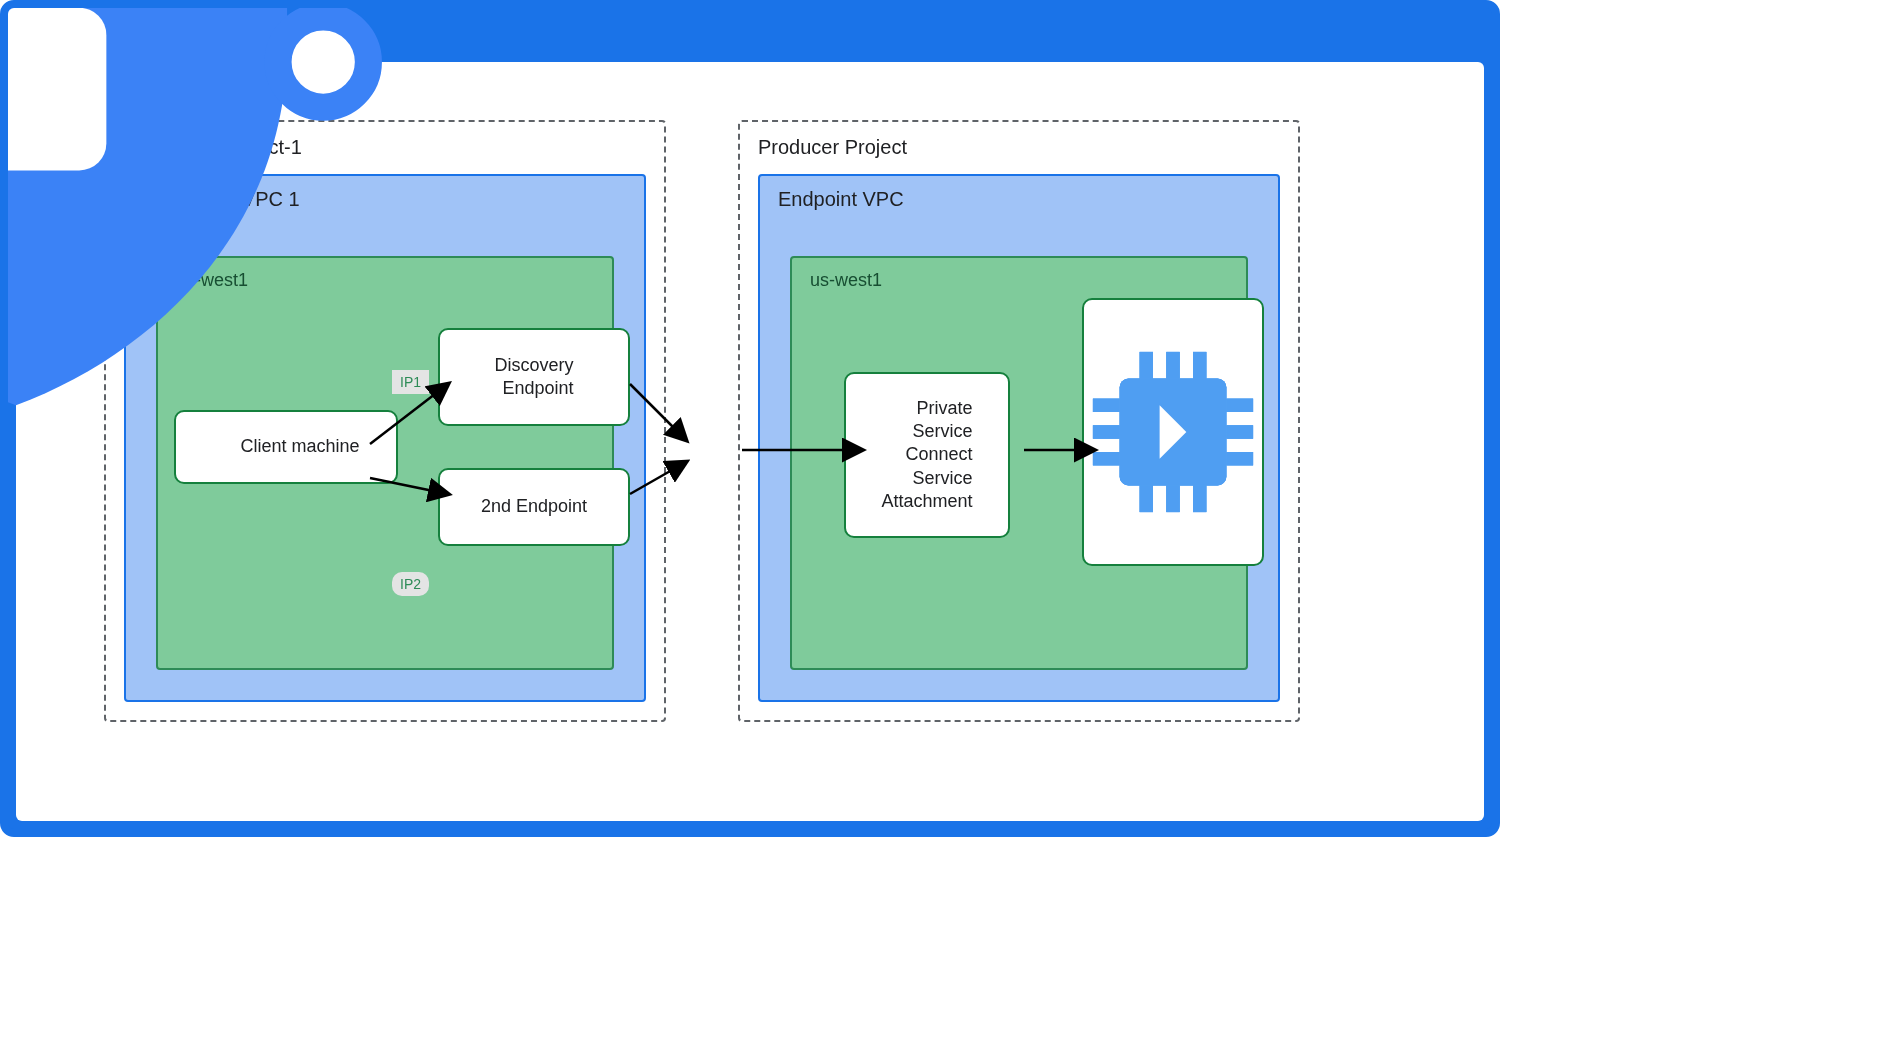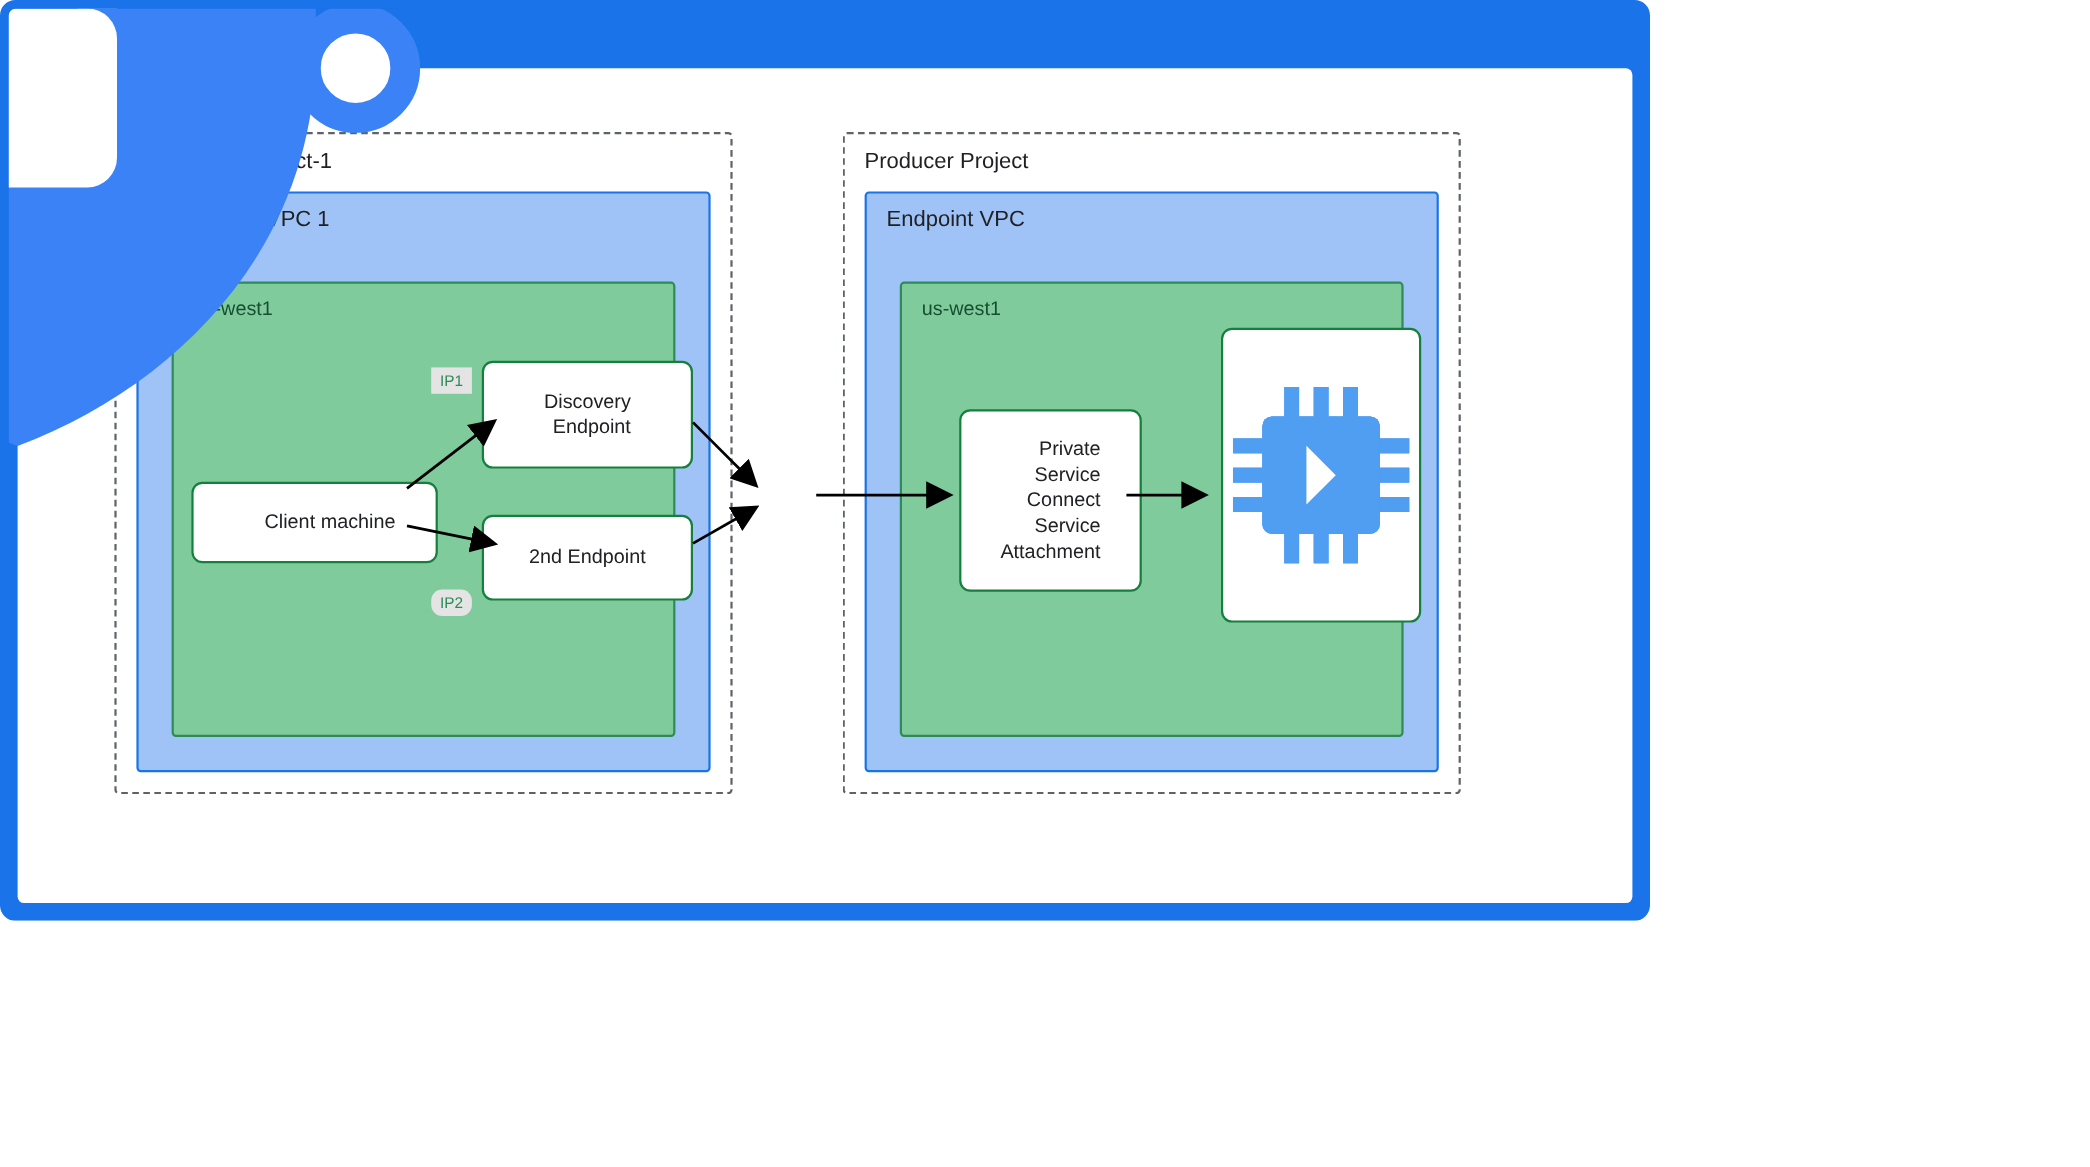--- a/index.html
+++ b/index.html
@@ -55,21 +55,21 @@
     position:absolute;left:18px;top:12px;font-size:18px;color:#174e32;
   }
   
   .node{
     position:absolute;background:#fff;border:2px solid #15803d;border-radius:10px;
     display:flex;align-items:center;justify-content:center;text-align:right;
     font-size:18px;line-height:1.3;padding:6px;
   }
   .tag{
     position:absolute;background:#e4e4e4;color:#2e8b57;font-size:14px;
-    padding:4px 8px;text-align:center;
+    padding:4px 8px;text-align:center;margin-top:36px;
   }
   .mem-title{font-weight:600;font-size:17px;margin-bottom:14px;}
   .chip-col{display:flex;flex-direction:column;gap:22px;align-items:center;}
   .chip{width:40px;height:40px;}
   .psc-shield{
     position:absolute;width:38px;height:42px;
     left:50%;top:50%;transform:translate(-50%,-50%);
   }
 </style>
 </head>
@@ -83,41 +83,41 @@
 
   <div class="canvas">
 
     <div class="project" style="left:88px;top:58px;width:558px;height:598px;">
       <div class="project-label">Consumer Project-1</div>
       <div class="vpc">
         <div class="vpc-label">Consumer VPC 1</div>
         <div class="region">
           <div class="region-label">us-west1</div>
 
-          <div class="node" style="left:16px;top:180px;width:180px;height:58px;padding-left:34px;">
+          <div class="node" style="left:16px;top:152px;width:180px;height:58px;padding-left:34px;">
             <span>Client machine</span>
           </div>
 
           <div class="tag" style="left:234px;top:76px;">IP1</div>
 
           <div class="node" style="left:280px;top:70px;width:176px;height:82px;white-space:pre-line;">
             <span>Discovery
 Endpoint</span>
           </div>
 
           <div class="node" style="left:280px;top:210px;width:176px;height:62px;">
             <span>2nd Endpoint</span>
           </div>
 
           <div class="tag" style="left:234px;top:278px;border-radius:10px;">IP2</div>
         </div>
       </div>
     </div>
 
-    <div class="project" style="left:750px;top:58px;width:558px;height:598px;">
+    <div class="project" style="left:722px;top:58px;width:558px;height:598px;">
       <div class="project-label">Producer Project</div>
       <div class="vpc">
         <div class="vpc-label">Endpoint VPC</div>
         <div class="region">
           <div class="region-label">us-west1</div>
 
           <div class="node" style="left:52px;top:114px;width:150px;height:150px;white-space:pre-line;">
             <span>Private
 Service
 Connect

